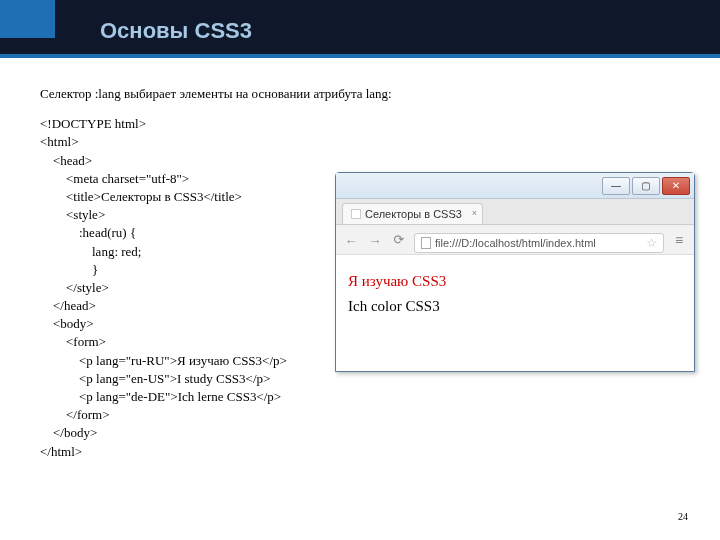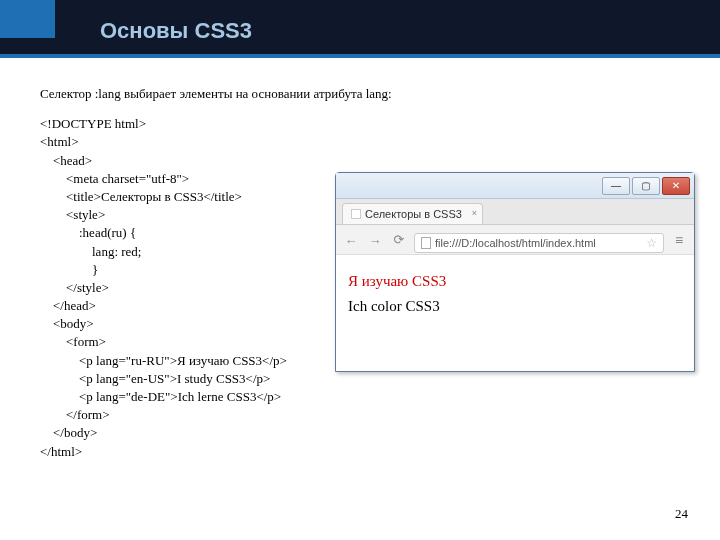--- a/index.html
+++ b/index.html
@@ -125,21 +125,21 @@
     padding: 10px 12px;
     font-family: "Times New Roman", serif;
     font-size: 15px;
   }
   .page-body .red { color: #c00; }
   .page-body p { margin: 8px 0; }
 
   .page-number {
     position: absolute;
     bottom: 18px; right: 32px;
-    font-size: 13px;
+    font-size: 10px;
     color: #000;
   }
 </style>
 </head>
 <body>
 
 <div class="header-bar">
   <div class="header-blue"></div>
   <div class="header-title">Основы CSS3</div>
   <div class="header-underline"></div>

